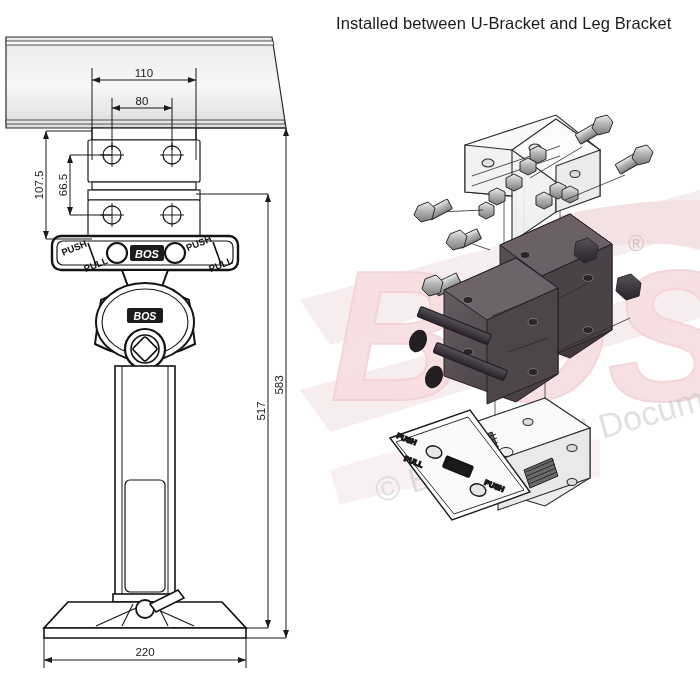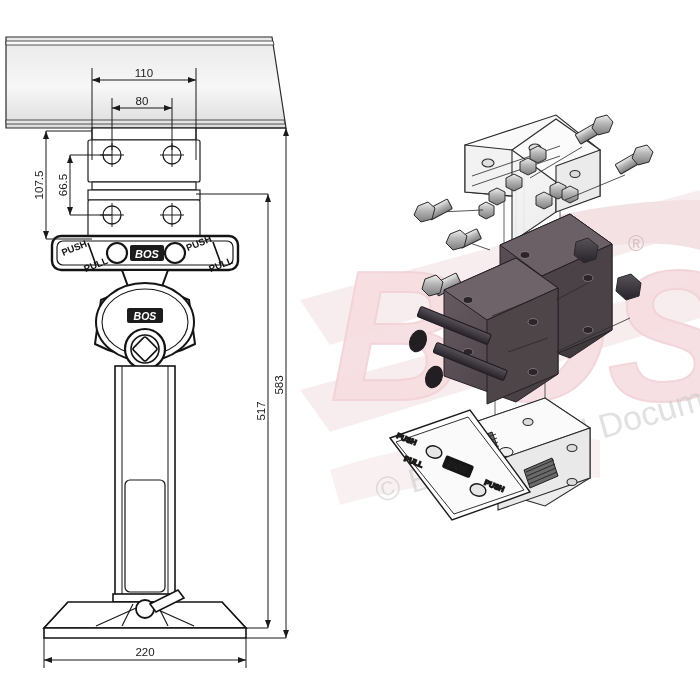--- a/index.html
+++ b/index.html
@@ -21,20 +21,21 @@
     white-space:nowrap;
   }
   svg.layer{position:absolute;left:0;top:0;width:700px;height:700px;}
   .wm{position:absolute;left:0;top:0;width:700px;height:700px;pointer-events:none;}
 </style>
 </head>
 <body>
 
 <div id="stage">
 
+  <div class="title">Installed between U-Bracket and Leg Bracket</div>
 
   <svg class="wm" viewBox="0 0 700 700">
     <defs>
       <linearGradient id="beamGrad" x1="0" y1="0" x2="0" y2="1">
         <stop offset="0%" stop-color="#e9e9e9"></stop>
         <stop offset="55%" stop-color="#f7f7f7"></stop>
         <stop offset="100%" stop-color="#dcdcdc"></stop>
       </linearGradient>
       <linearGradient id="wmSwoosh" x1="0" y1="0" x2="1" y2="0">
         <stop offset="0%" stop-color="#f6e6e7"></stop>

